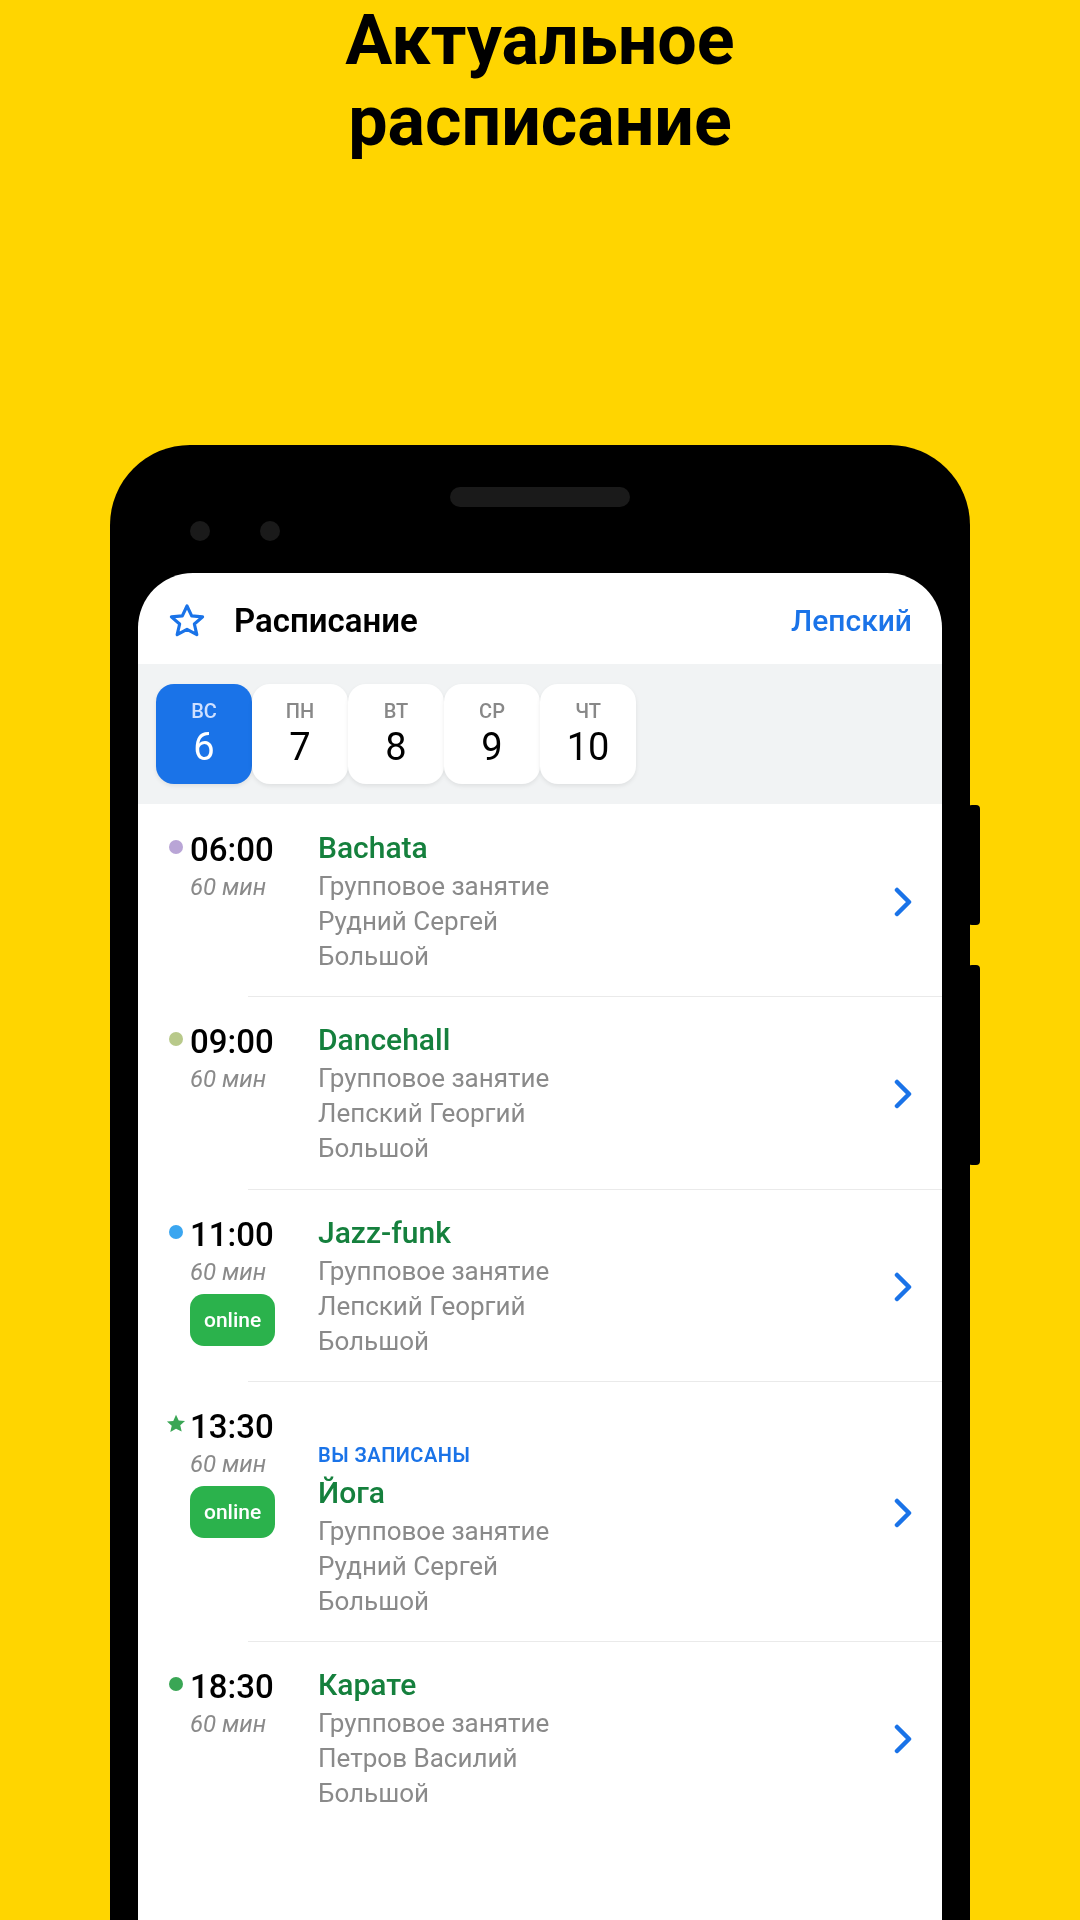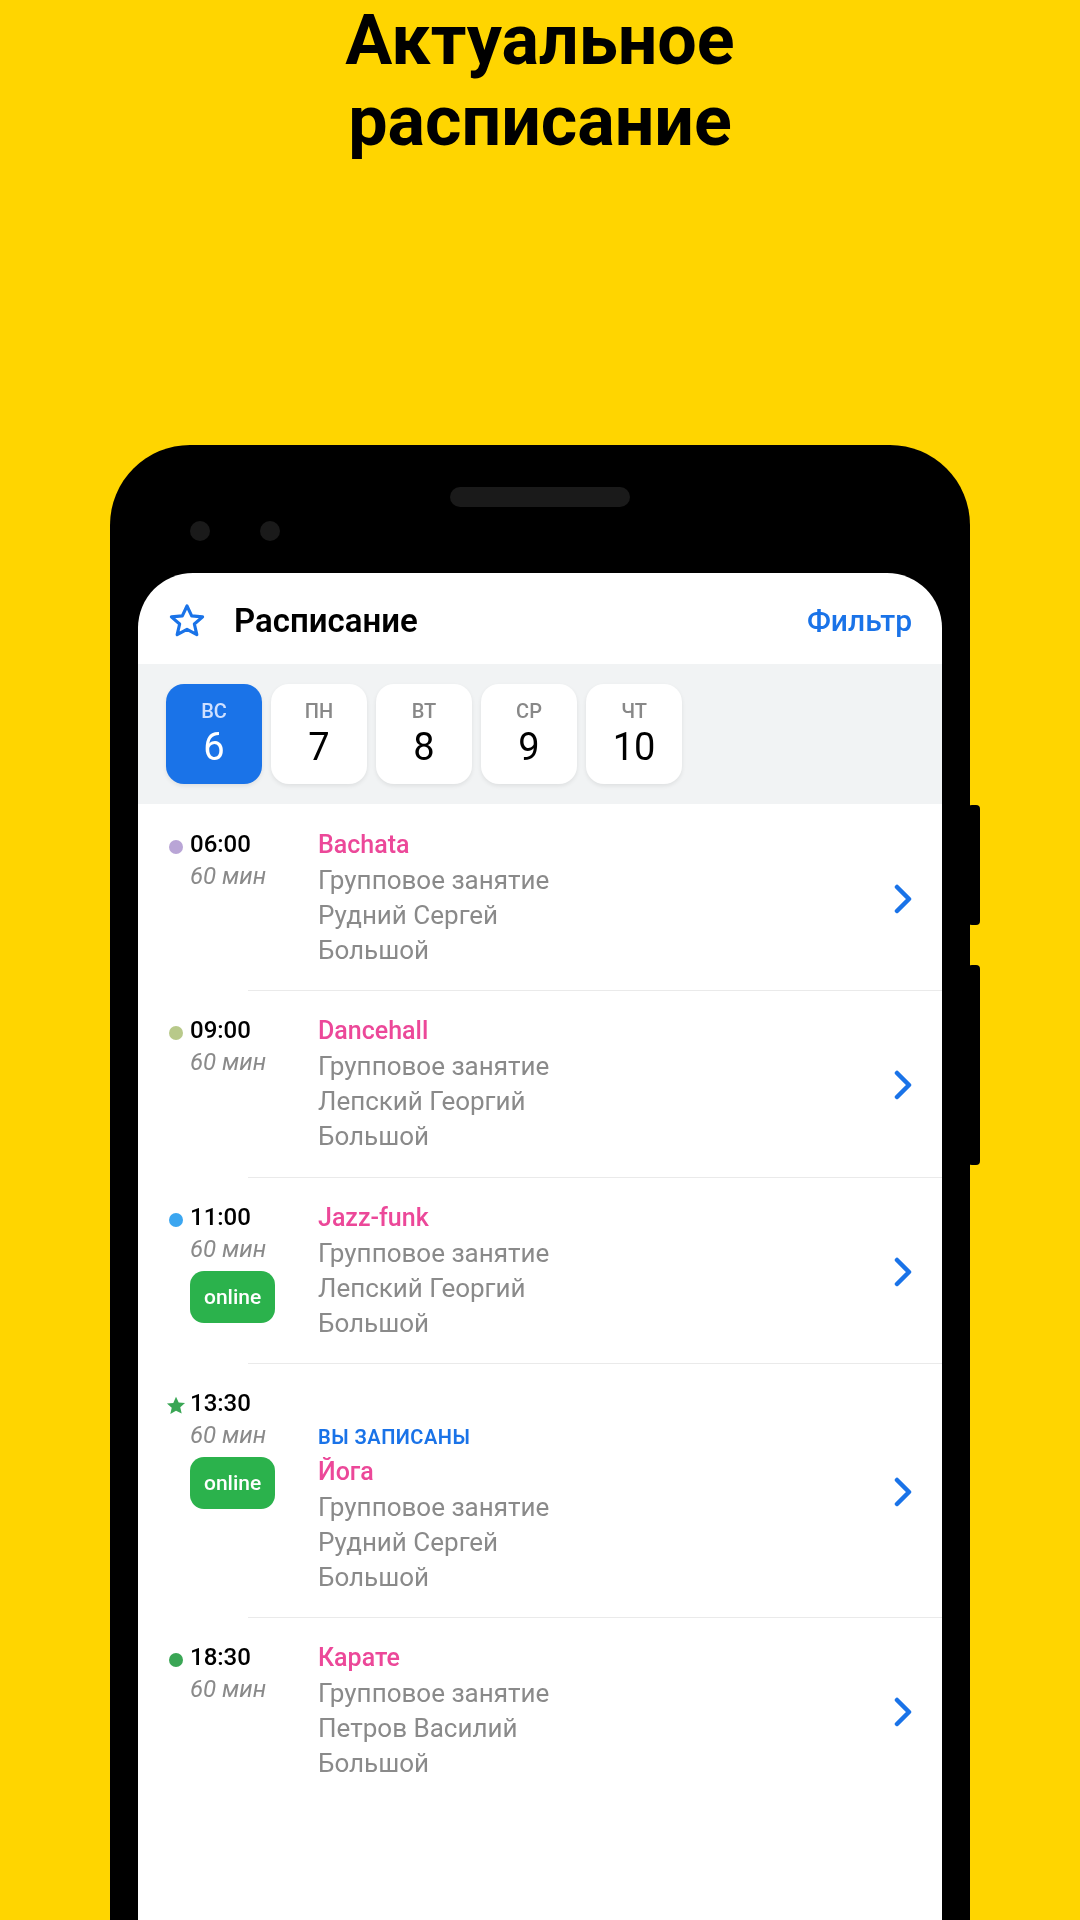--- a/index.html
+++ b/index.html
@@ -88,23 +88,23 @@
   color: #000;
   flex: 1;
 }
 .filter-link {
   font-size: 30px;
   color: #1a73e8;
   font-weight: 500;
 }
 .day-strip {
   background: #f1f3f4;
-  padding: 20px 28px;
-  display: flex;
-  gap: 9px;
+  padding: 20px 18px;
+  display: flex;
+  gap: 0;
   overflow: hidden;
 }
 .day-pill {
   background: #fff;
   border-radius: 18px;
   width: 96px;
   height: 100px;
   flex-shrink: 0;
   display: flex;
   flex-direction: column;
@@ -158,21 +158,21 @@
 .star-fav {
   width: 22px;
   height: 22px;
   margin-top: -4px;
 }
 .time-col {
   width: 120px;
   flex-shrink: 0;
 }
 .time {
-  font-size: 24px;
+  font-size: 33px;
   font-weight: 500;
   color: #000;
 }
 .duration {
   font-size: 24px;
   color: #8a8a8a;
   margin-top: 4px;
   font-style: italic;
 }
 .badge {
@@ -191,23 +191,23 @@
 }
 .enrolled {
   font-size: 20px;
   color: #1a73e8;
   font-weight: 600;
   letter-spacing: 0.5px;
   margin-bottom: 8px;
   margin-top: 36px;
 }
 .title {
-  font-size: 25px;
-  font-weight: 500;
-  color: #ec4899;
+  font-size: 30px;
+  font-weight: 500;
+  color: #15803d;
   margin-bottom: 4px;
 }
 .subtitle {
   font-size: 27px;
   color: #000;
   margin-bottom: 4px;
 }
 .meta {
   font-size: 26px;
   color: #8a8a8a;
@@ -240,21 +240,21 @@
   <div class="phone-camera c1"></div>
   <div class="phone-camera c2"></div>
 
   <div class="screen">
 
     <div class="app-header">
       <svg class="star-icon" viewBox="0 0 24 24">
         <path d="M12 2.5l2.95 6.26 6.9.6-5.2 4.54 1.55 6.75L12 17.3l-6.2 3.35 1.55-6.75-5.2-4.54 6.9-.6L12 2.5z" fill="none" stroke="#1a73e8" stroke-width="2" stroke-linejoin="round"></path>
       </svg>
       <div class="app-header-title">Расписание</div>
-      <div class="filter-link">Фильтр</div>
+      <div class="filter-link">Лепский</div>
     </div>
 
     <div class="day-strip" id="day-strip">
         <div class="day-pill selected">
           <div class="dow">ВС</div>
           <div class="num">6</div>
         </div>
         <div class="day-pill">
           <div class="dow">ПН</div>
           <div class="num">7</div>

